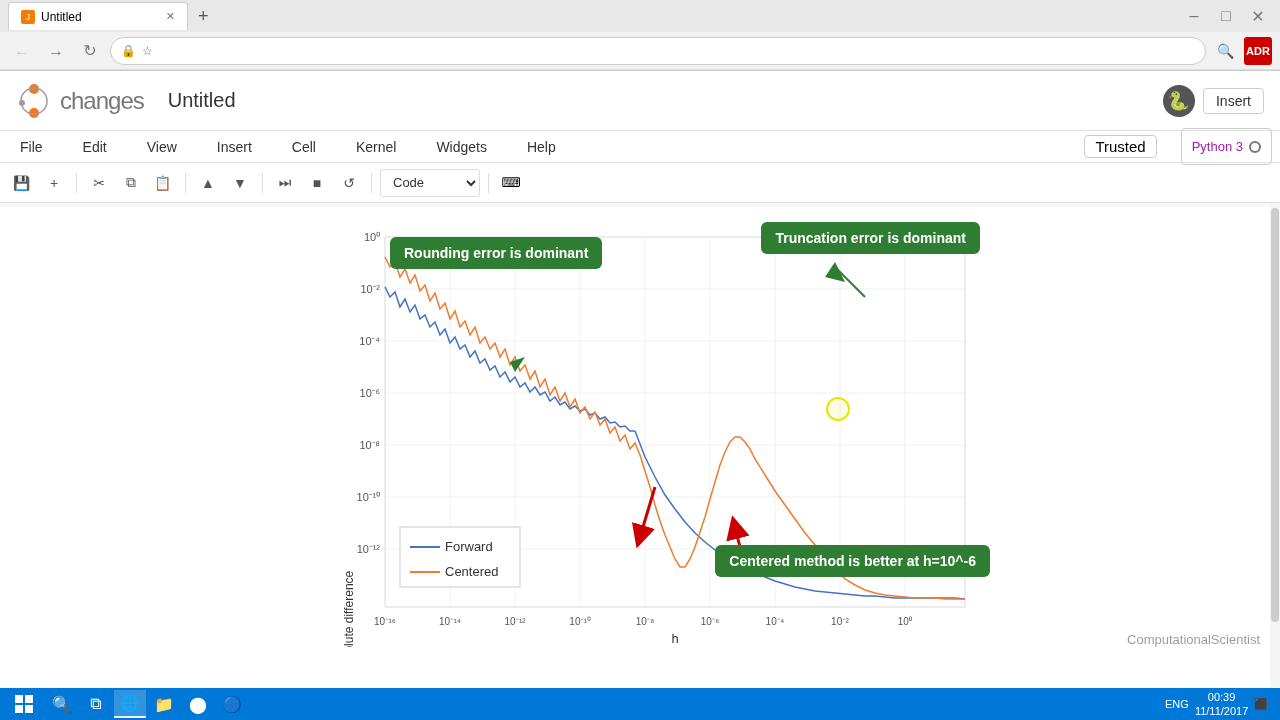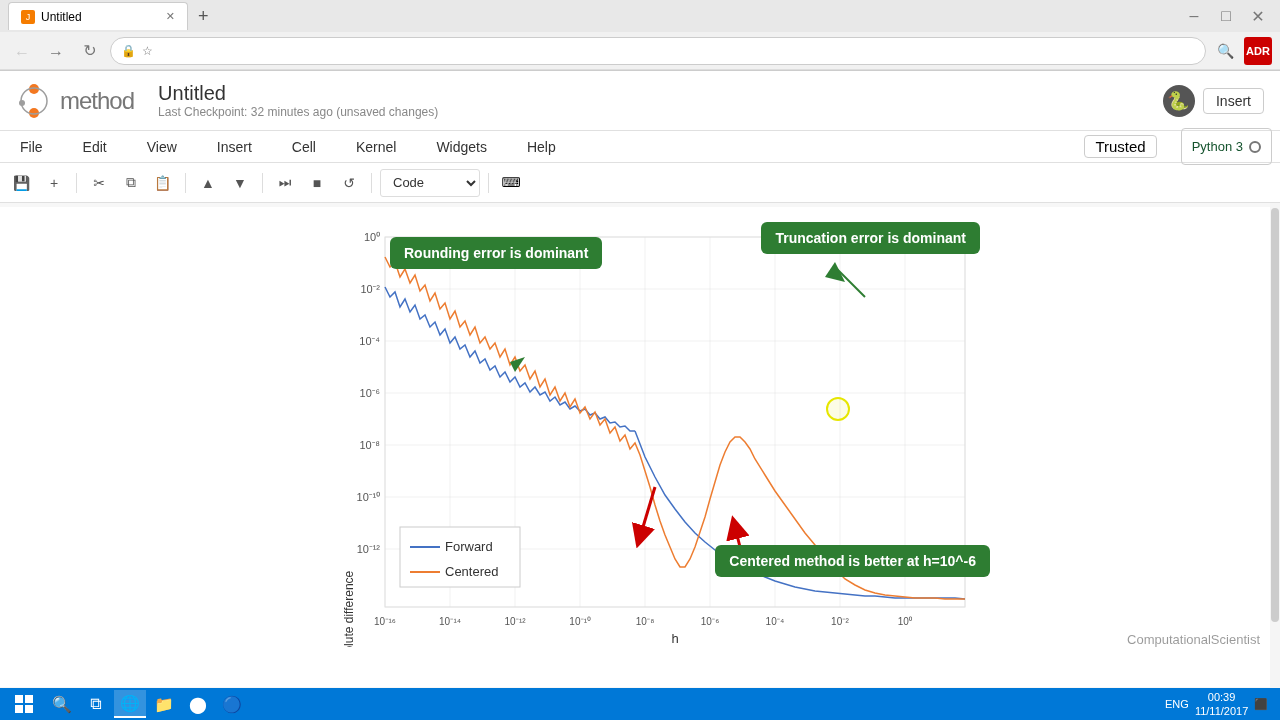--- a/index.html
+++ b/index.html
@@ -29,21 +29,21 @@
     .notebook-title { font-size: 20px; color: #333; font-weight: normal; }
     .notebook-checkpoint { font-size: 12px; color: #888; }
     .jupyter-header-right { margin-left: auto; display: flex; align-items: center; gap: 8px; }
     .kernel-icon { width: 32px; height: 32px; background: #555; border-radius: 50%; display: flex; align-items: center; justify-content: center; }
     .logout-btn { border: 1px solid #ccc; border-radius: 4px; background: white; padding: 4px 12px; cursor: pointer; font-size: 14px; color: #333; }
 
     
     .jupyter-menu { display: flex; align-items: center; background: white; border-bottom: 1px solid #e0e0e0; padding: 0 8px; height: 32px; gap: 16px; }
     .menu-item { padding: 4px 12px; font-size: 14px; color: #333; cursor: pointer; border-radius: 3px; }
     .trusted-btn { margin-left: auto; border: 1px solid #ccc; border-radius: 4px; background: white; padding: 2px 10px; font-size: 15px; cursor: pointer; }
-    .python-indicator { display: flex; align-items: center; gap: 6px; font-size: 13px; color: #14532d; margin-left: 8px; border: 1px solid #ccc; border-radius: 4px; padding: 10px 10px; }
+    .python-indicator { display: flex; align-items: center; gap: 6px; font-size: 13px; color: #a21caf; margin-left: 8px; border: 1px solid #ccc; border-radius: 4px; padding: 10px 10px; }
     .kernel-circle { width: 12px; height: 12px; border-radius: 50%; border: 2px solid #777; background: white; }
 
     
     .jupyter-toolbar { display: flex; align-items: center; background: white; border-bottom: 1px solid #e0e0e0; padding: 4px 8px; gap: 4px; height: 40px; }
     .toolbar-btn { background: none; border: 1px solid transparent; border-radius: 3px; width: 28px; height: 28px; display: flex; align-items: center; justify-content: center; cursor: pointer; font-size: 14px; color: #555; }
     .toolbar-separator { width: 1px; background: #ddd; height: 20px; margin: 0 4px; }
     .cell-type-select { height: 28px; border: 1px solid #ddd; border-radius: 3px; background: white; padding: 0 8px; font-size: 13px; color: #333; min-width: 100px; cursor: pointer; }
     .keyboard-btn { background: none; border: 1px solid transparent; border-radius: 3px; width: 28px; height: 28px; display: flex; align-items: center; justify-content: center; cursor: pointer; }
 
     
@@ -106,25 +106,24 @@
 </div>
 
 <div class="jupyter-header">
   <div class="jupyter-logo">
     <svg class="jupyter-logo-icon" viewBox="0 0 36 36">
       <circle cx="18" cy="6" r="5" fill="#f37821"></circle>
       <circle cx="18" cy="30" r="5" fill="#f37821"></circle>
       <circle cx="6" cy="20" r="3" fill="#9E9E9E"></circle>
       <ellipse cx="18" cy="18" rx="13" ry="13" fill="none" stroke="#9E9E9E" stroke-width="1.5"></ellipse>
     </svg>
-    <span class="jupyter-logo-text">method</span>
+    <span class="jupyter-logo-text">changes</span>
   </div>
   <div class="notebook-title-area">
     <span class="notebook-title">Untitled</span>
-    <span class="notebook-checkpoint">Last Checkpoint: 32 minutes ago (unsaved changes)</span>
   </div>
   <div class="jupyter-header-right">
     <div class="kernel-icon">
       <span style="color:white; font-size:18px;">🐍</span>
     </div>
     <button class="logout-btn">Insert</button>
   </div>
 </div>
 
 <div class="jupyter-menu">

